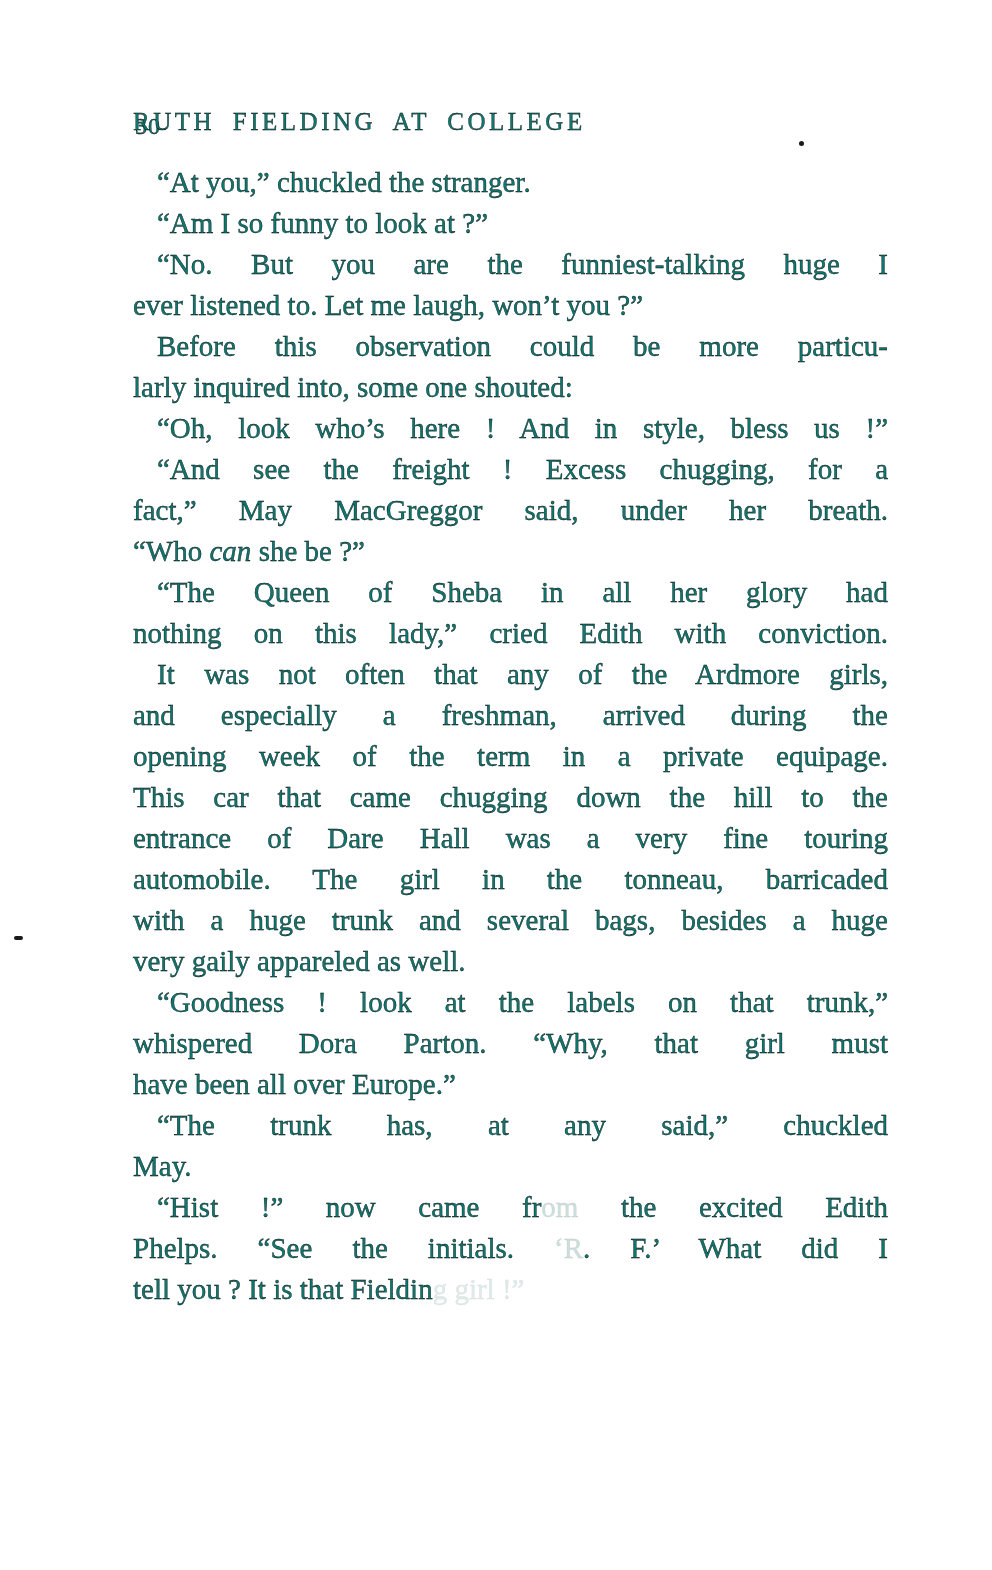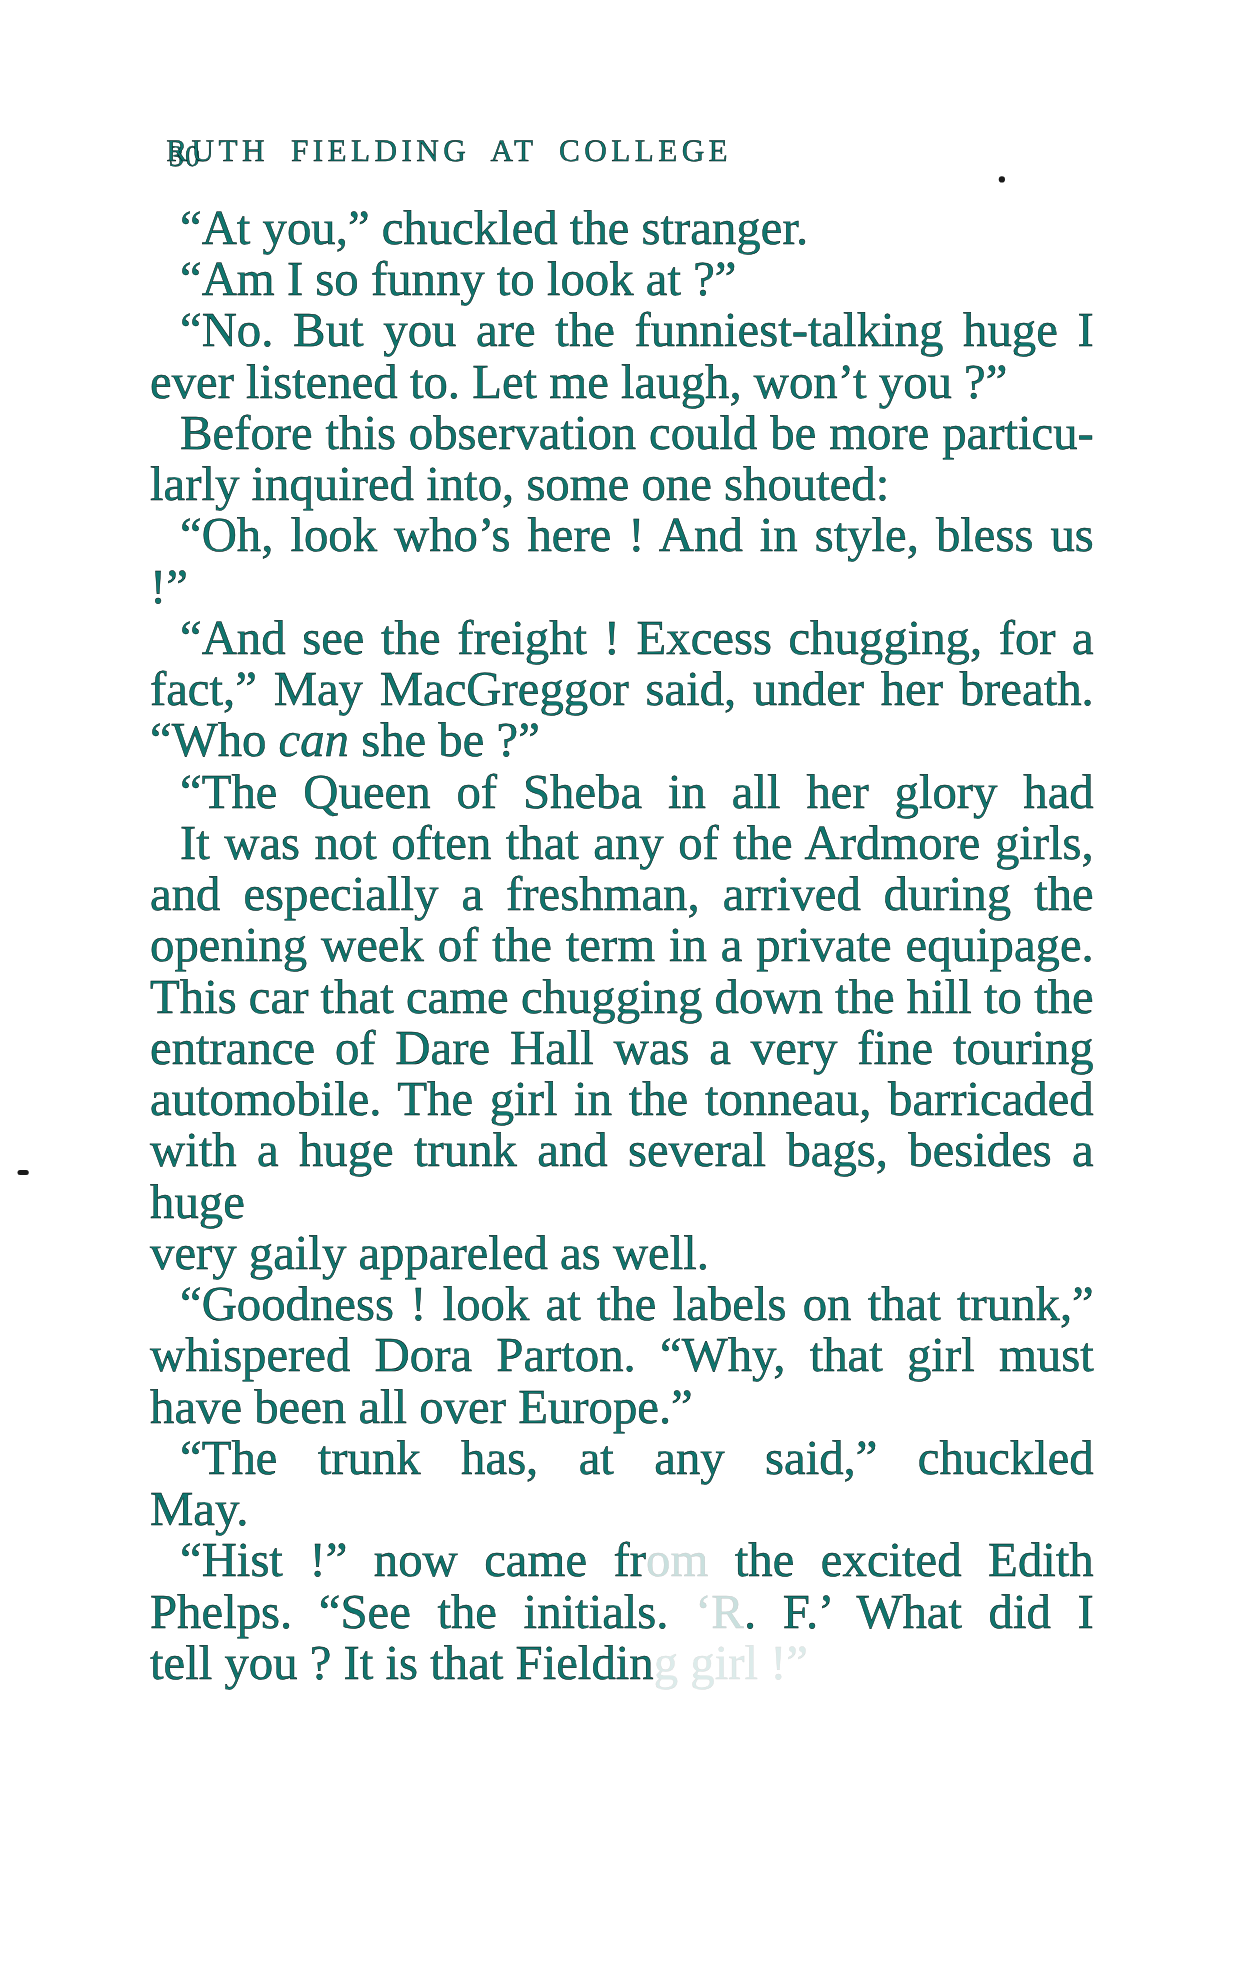--- a/index.html
+++ b/index.html
@@ -38,23 +38,23 @@
     top: 0;
     text-align: left;
     font-size: 25px;
     letter-spacing: 3.5px;
     word-spacing: 8px;
     white-space: nowrap;
   }
   .text-block {
     position: absolute;
     top: 162px;
-    left: 120px;
+    left: 133px;
     width: 755px;
-    font-size: 39px;
+    font-size: 29px;
     line-height: 41px;
   }
   .para { margin: 0; }
   .line {
     text-align: justify;
     text-align-last: justify;
     min-height: 41px;
   }
   .line.first { text-indent: 24px; }
   .line.last { text-align-last: left; }
@@ -108,20 +108,21 @@
       <div class="para">
         <div class="line first">“Oh, look who’s here !  And in style, bless us !”</div>
       </div>
       <div class="para">
         <div class="line first">“And see the freight !  Excess chugging, for a</div>
         <div class="line">fact,” May MacGreggor said, under her breath.</div>
         <div class="line last">“Who <i>can</i> she be ?”</div>
       </div>
       <div class="para">
         <div class="line first">“The Queen of Sheba in all her glory had</div>
+        <div class="line">nothing on this lady,” cried Edith with conviction.</div>
       </div>
       <div class="para">
         <div class="line first">It was not often that any of the Ardmore girls,</div>
         <div class="line">and especially a freshman, arrived during the</div>
         <div class="line">opening week of the term in a private equipage.</div>
         <div class="line">This car that came chugging down the hill to the</div>
         <div class="line">entrance of Dare Hall was a very fine touring</div>
         <div class="line">automobile.  The girl in the tonneau, barricaded</div>
         <div class="line">with a huge trunk and several bags, besides a huge</div>
         <div class="line last">very gaily appareled as well.</div>

